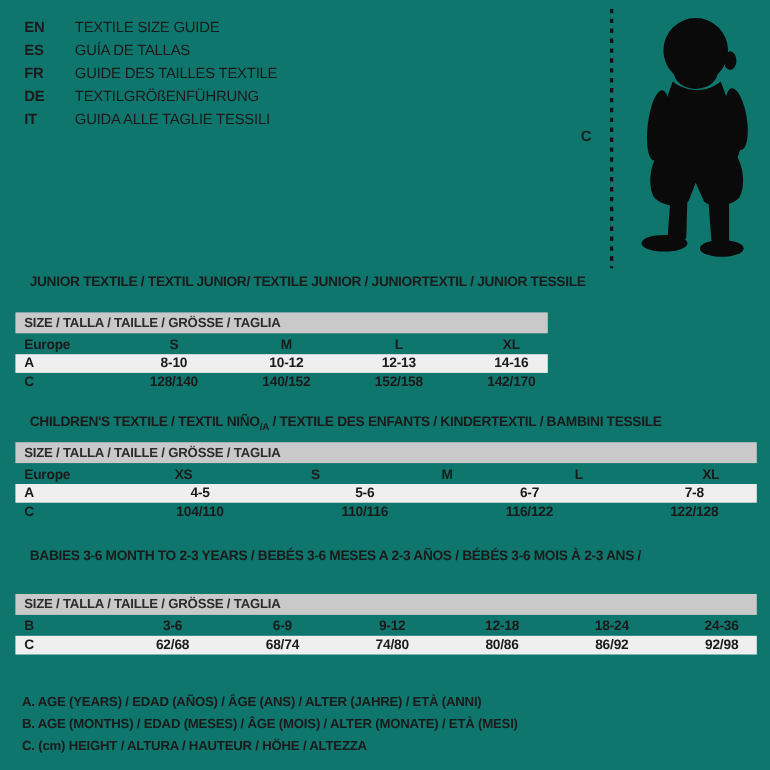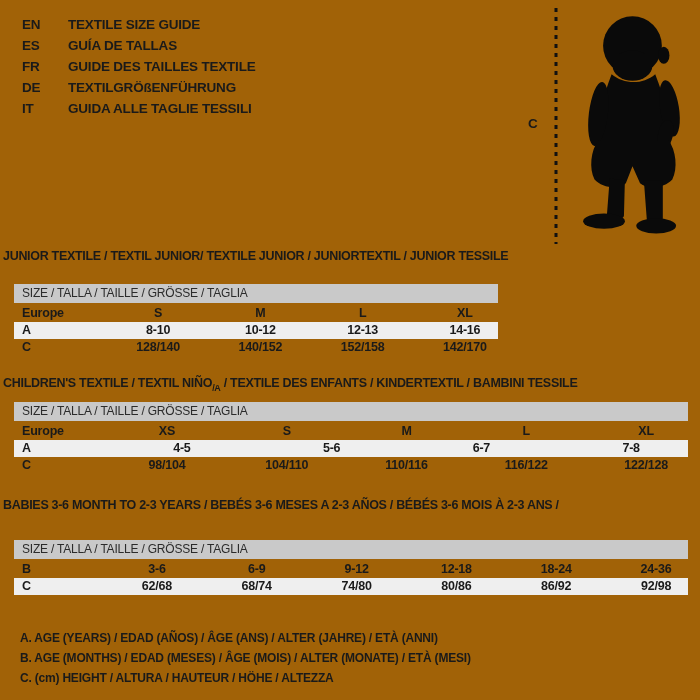--- a/index.html
+++ b/index.html
@@ -9,57 +9,57 @@
   }
   *{margin:0;padding:0;box-sizing:border-box;}
   html,body{background:#ffffff;}
   body{
     font-family:"Liberation Sans", sans-serif;
     color:var(--ink);
   }
   .page{
     position:relative;
     width:700px;height:700px;
-    background:#a16207;
+    background:#0f766e;
     overflow:hidden;
   }
   
   .langs{position:absolute;top:14px;left:22px;}
   .lang-row{display:flex;line-height:21px;}
   .lang-code{width:46px;font-weight:700;font-size:13.5px;letter-spacing:-0.2px;}
-  .lang-label{font-weight:700;font-size:13.5px;letter-spacing:-0.2px;white-space:nowrap;text-align:center;}
+  .lang-label{font-weight:400;font-size:13.5px;letter-spacing:-0.2px;white-space:nowrap;text-align:center;}
   
   .figure{position:absolute;top:6px;left:528px;width:170px;height:238px;}
   .measure-label{
     position:absolute;left:0;top:110px;
     font-weight:700;font-size:13.5px;
   }
   .measure-line{position:absolute;left:24px;top:2px;}
   .silhouette{position:absolute;left:40px;top:0;}
   
   .sec-heading{
-    position:absolute;left:3px;
+    position:absolute;left:27px;
     font-weight:700;font-size:12.5px;letter-spacing:-0.3px;
     white-space:nowrap;
   }
   .sec-heading .subsz{font-size:9px;vertical-align:sub;}
   .h-junior{top:249px;}
   .h-children{top:376px;}
   .h-babies{top:496px;line-height:19px;}
   .h-babies div{white-space:nowrap;}
   
   .table{position:absolute;left:14px;}
   .t1{top:284px;width:484px;}
   .t2{top:402px;width:674px;}
   .t3{top:540px;width:674px;}
   .size-bar{
     background:var(--bar);
     height:19px;line-height:19px;
     padding-left:8px;margin-bottom:2px;
-    font-weight:400;font-size:12px;letter-spacing:-0.2px;
+    font-weight:700;font-size:12px;letter-spacing:-0.2px;
     color:#2b2b2b;
   }
   .trow{display:flex;height:17px;line-height:17px;font-size:12.5px;letter-spacing:-0.2px;gap:36px;}
   .trow.shaded{background:var(--row_alt);}
   .lbl{width:75px;padding-left:8px;font-weight:700;flex:0 0 auto;}
   .cell{flex:1;text-align:center;font-weight:700;}
   
   .notes{position:absolute;top:628px;left:20px;}
   .note-line{font-weight:700;font-size:12px;letter-spacing:-0.2px;line-height:20px;white-space:nowrap;}
 </style>
@@ -155,21 +155,20 @@
     </div>
     <div class="trow shaded">
       <div class="lbl">A</div>
       <div class="cell">4-5</div>
       <div class="cell">5-6</div>
       <div class="cell">6-7</div>
       <div class="cell">7-8</div>
     </div>
     <div class="trow">
       <div class="lbl">C</div>
-      <div class="cell">98/104</div>
       <div class="cell">104/110</div>
       <div class="cell">110/116</div>
       <div class="cell">116/122</div>
       <div class="cell">122/128</div>
     </div>
   </div>
 
   <div class="sec-heading h-babies">
     <div>BABIES 3-6 MONTH TO 2-3 YEARS / BEBÉS 3-6 MESES A 2-3 AÑOS / BÉBÉS 3-6 MOIS À 2-3 ANS /</div>
   </div>

